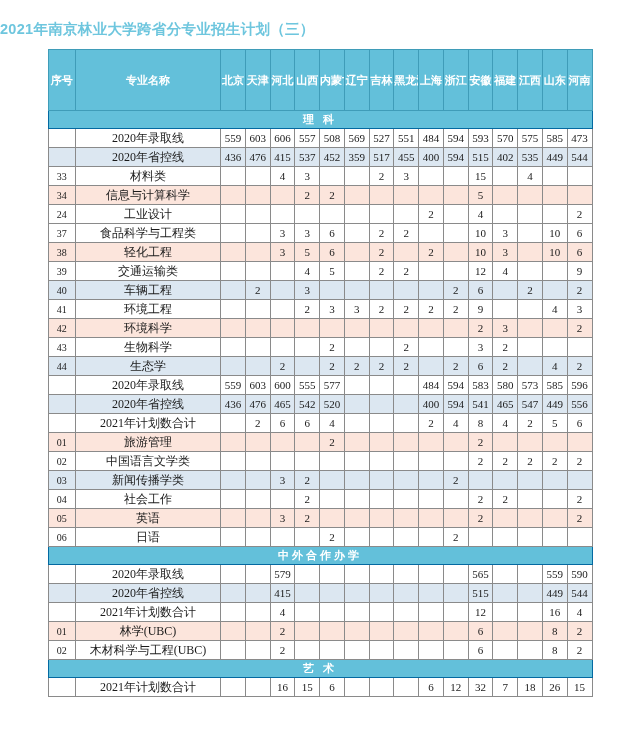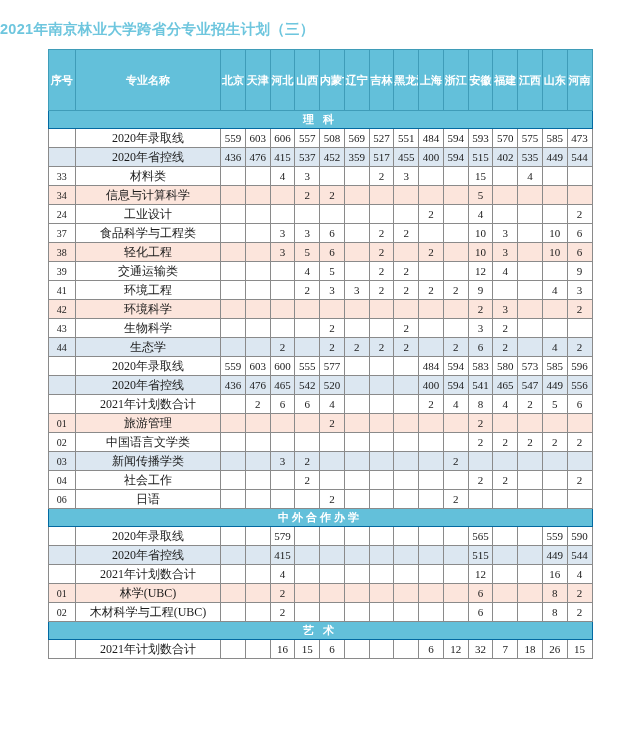--- a/index.html
+++ b/index.html
@@ -310,20 +310,39 @@
           <td class="num">2</td>
           <td class="num">2</td>
           <td class="num"></td>
           <td class="num"></td>
           <td class="num">12</td>
           <td class="num">4</td>
           <td class="num"></td>
           <td class="num"></td>
           <td class="num">9</td>
         </tr>
+        <tr class="r-blue">
+          <td class="seq">40</td>
+          <td class="label">车辆工程</td>
+          <td class="num"></td>
+          <td class="num">2</td>
+          <td class="num"></td>
+          <td class="num">3</td>
+          <td class="num"></td>
+          <td class="num"></td>
+          <td class="num"></td>
+          <td class="num"></td>
+          <td class="num"></td>
+          <td class="num">2</td>
+          <td class="num">6</td>
+          <td class="num"></td>
+          <td class="num">2</td>
+          <td class="num"></td>
+          <td class="num">2</td>
+        </tr>
         <tr class="r-white">
           <td class="seq">41</td>
           <td class="label">环境工程</td>
           <td class="num"></td>
           <td class="num"></td>
           <td class="num"></td>
           <td class="num">2</td>
           <td class="num">3</td>
           <td class="num">3</td>
           <td class="num">2</td>
@@ -519,20 +538,39 @@
           <td class="num"></td>
           <td class="num"></td>
           <td class="num"></td>
           <td class="num"></td>
           <td class="num">2</td>
           <td class="num">2</td>
           <td class="num"></td>
           <td class="num"></td>
           <td class="num">2</td>
         </tr>
+        <tr class="r-pink">
+          <td class="seq">05</td>
+          <td class="label">英语</td>
+          <td class="num"></td>
+          <td class="num"></td>
+          <td class="num">3</td>
+          <td class="num">2</td>
+          <td class="num"></td>
+          <td class="num"></td>
+          <td class="num"></td>
+          <td class="num"></td>
+          <td class="num"></td>
+          <td class="num"></td>
+          <td class="num">2</td>
+          <td class="num"></td>
+          <td class="num"></td>
+          <td class="num"></td>
+          <td class="num">2</td>
+        </tr>
         <tr class="r-white">
           <td class="seq">06</td>
           <td class="label">日语</td>
           <td class="num"></td>
           <td class="num"></td>
           <td class="num"></td>
           <td class="num"></td>
           <td class="num">2</td>
           <td class="num"></td>
           <td class="num"></td>

